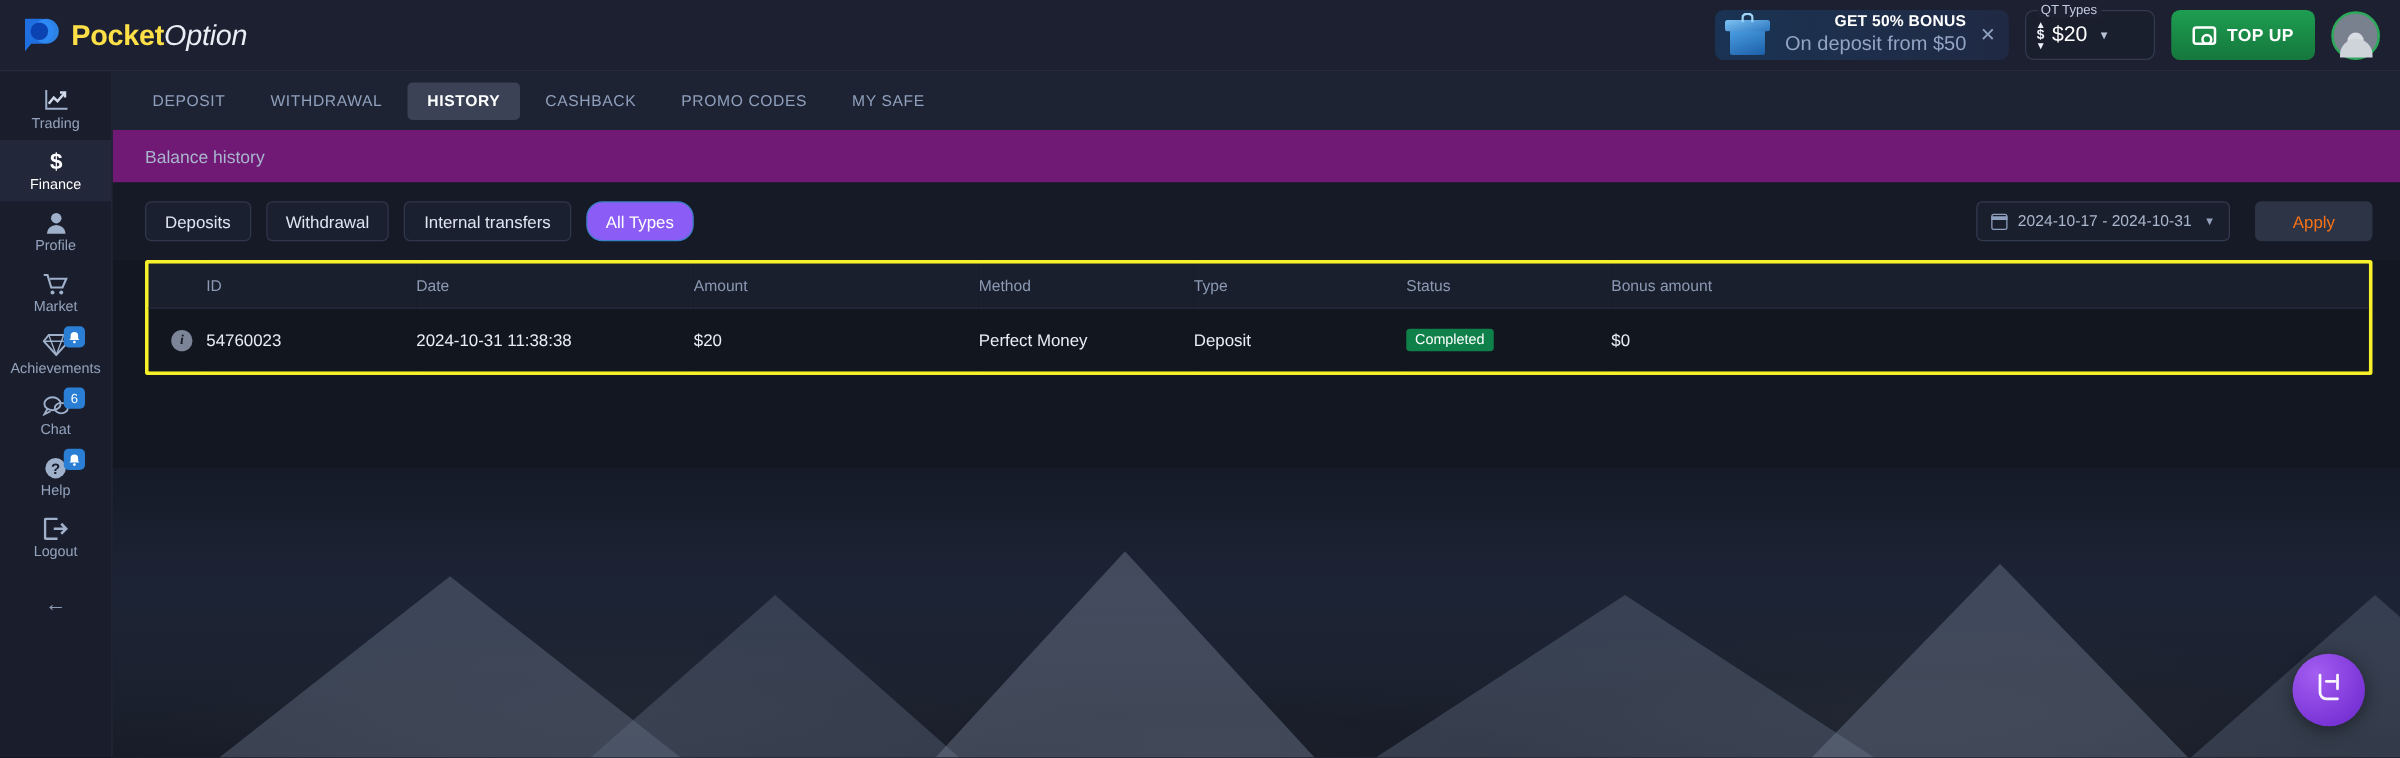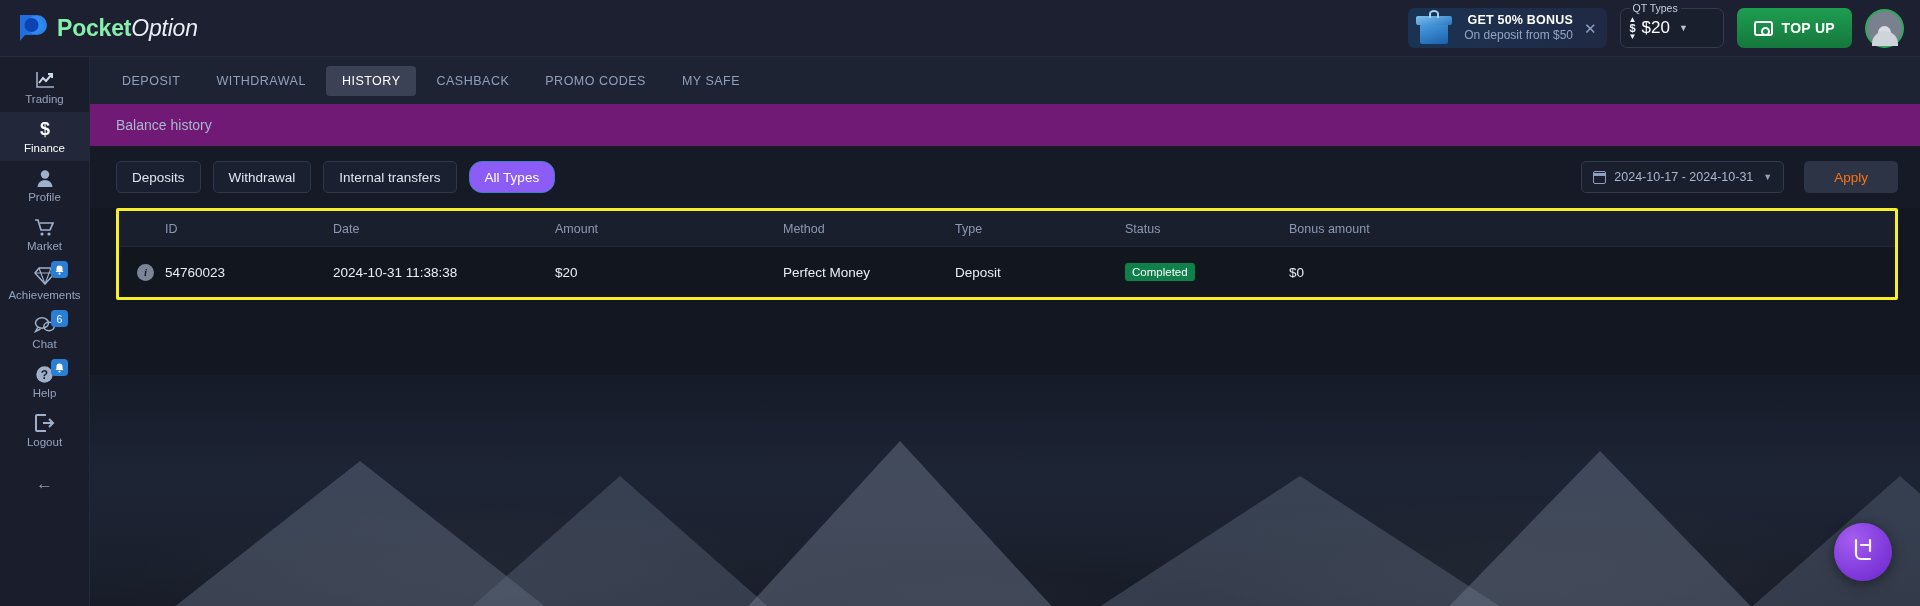--- a/index.html
+++ b/index.html
@@ -41,21 +41,21 @@
   .header {
     position: absolute; left: 0; top: 0; width: 1920px; height: 57px;
     background: #1c2030;
     border-bottom: 1px solid #262b3c;
     display: flex; align-items: center;
     z-index: 20;
   }
   .logo-wrap { display: flex; align-items: center; padding-left: 18px; }
   .logo-mark { width: 30px; height: 30px; position: relative; margin-right: 9px; }
   .logo-text { font-size: 23px; letter-spacing: -0.2px; }
-  .logo-text .b { font-weight: bold; color: #86efac; }
+  .logo-text .b { font-weight: bold; color: #fde047; }
   .logo-text .n { font-weight: 300; color: #e9edf5; font-style: italic; }
 
   .header-right {
     margin-left: auto; display: flex; align-items: center;
     padding-right: 16px; gap: 13px;
   }
   .bonus-banner {
     display: flex; align-items: center;
     height: 40px; border-radius: 7px;
     background: linear-gradient(90deg, #1a3354 0%, #1d2f4b 45%, #202944 100%);
@@ -73,21 +73,21 @@
     position: absolute; left: 4px; top: 7px; width: 36px; height: 9px;
     background: linear-gradient(160deg, #7cc2f2, #2c76c0);
     border-radius: 2px;
   }
   .bonus-gift .bow {
     position: absolute; left: 17px; top: 1px; width: 10px; height: 8px;
     border: 2px solid #9fd4f7; border-radius: 50% 50% 0 0; border-bottom: none;
   }
   .bonus-txt { line-height: 1.25; }
   .bonus-title { font-size: 12.5px; font-weight: bold; color: #ffffff; letter-spacing: 0.2px;}
-  .bonus-sub { font-size: 12px; color: #93a4c4; }
+  .bonus-sub { font-size: 16px; color: #93a4c4; }
   .bonus-close {
     margin-left: 11px; font-size: 15px; color: #8fa0bf; line-height: 1;
     cursor: pointer;
   }
 
   .balance-box {
     height: 40px; min-width: 104px;
     border: 1px solid #333a4e; border-radius: 7px;
     background: #1a1f2e;
     display: flex; align-items: center; padding: 0 9px 0 8px;
@@ -154,21 +154,21 @@
   .main { position: absolute; left: 90px; top: 57px; right: 0; bottom: 0; z-index: 10; }
   .tabbar {
     height: 47px; background: #1e2333;
     display: flex; align-items: center; padding-left: 16px; gap: 4px;
   }
   .tab {
     height: 30px; padding: 0 16px; border-radius: 4px;
     display: flex; align-items: center; justify-content: center;
     font-size: 12.5px; letter-spacing: 0.5px; color: #8fa0bd; cursor: pointer;
   }
-  .tab.active { background: #3b4255; color: #ffffff; font-weight: normal; }
+  .tab.active { background: #3b4255; color: #ffffff; font-weight: bold; }
 
   .page-title {
     height: 42px; background: #701a75; padding-left: 26px;
     display: flex; align-items: center; font-size: 14px; color: #a9b6cd;
   }
 
   .filter-bar {
     height: 62px; background: #161a27;
     display: flex; align-items: center; padding: 0 22px 0 26px;
   }

